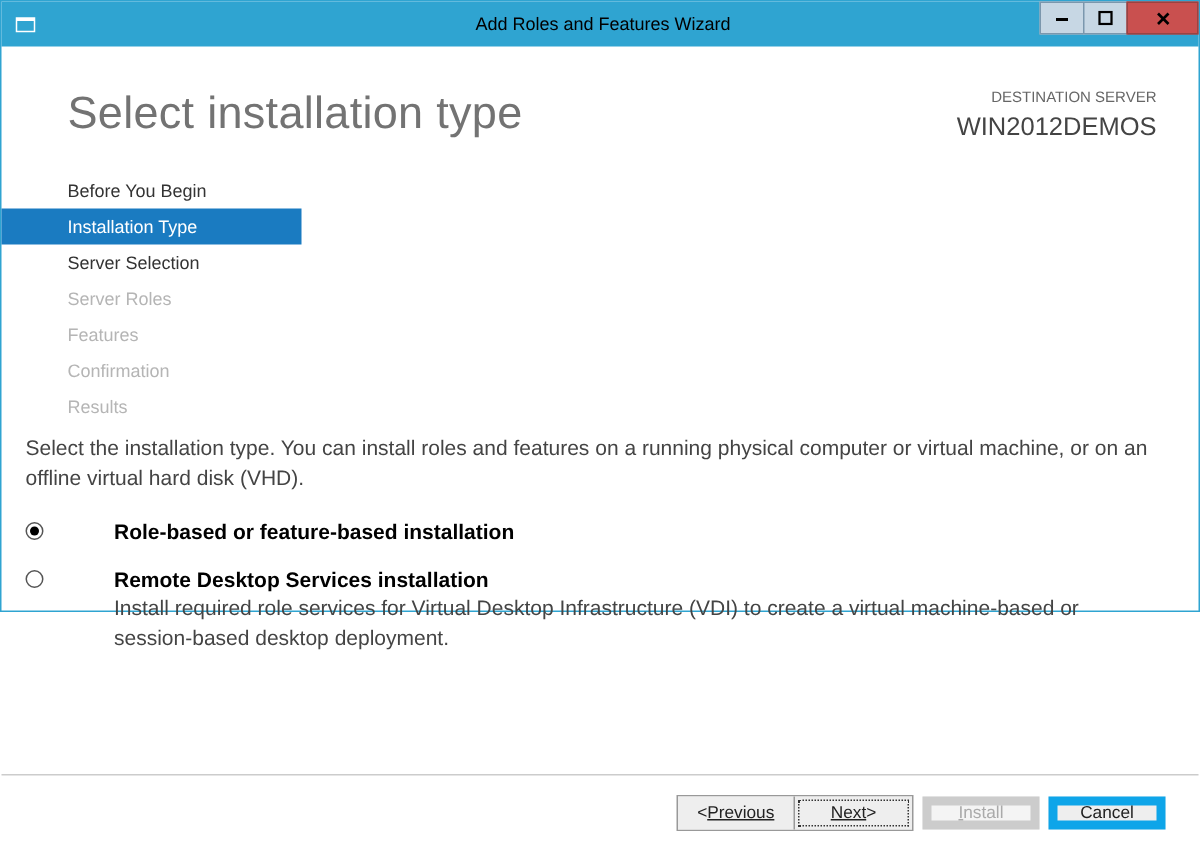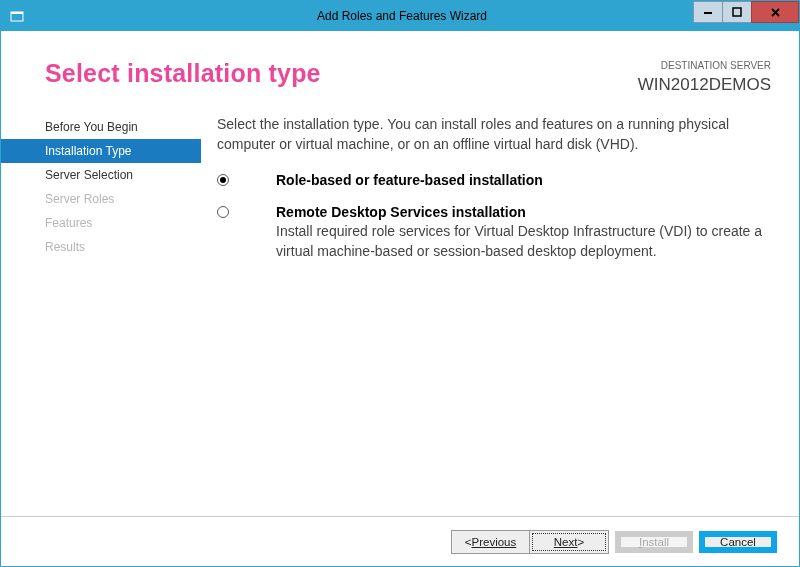--- a/index.html
+++ b/index.html
@@ -5,21 +5,21 @@
 * { box-sizing: border-box; margin: 0; padding: 0; }
 body {
   font-family: "Segoe UI", Tahoma, sans-serif;
   background: #fff;
   width: 800px;
   height: 567px;
   overflow: hidden;
 }
 .window {
   width: 800px;
-  height: 567px;
+  height: 408px;
   border: 1px solid #2fa4d1;
   background: #fff;
 }
 .titlebar {
   height: 30px;
   background: #2fa4d1;
   display: flex;
   align-items: center;
   padding: 0 0 0 8px;
   position: relative;
@@ -67,37 +67,38 @@
   padding: 0;
 }
 .header-row {
   display: flex;
   justify-content: space-between;
   padding: 28px 28px 0 44px;
   align-items: flex-start;
   height: 78px;
 }
 .page-title {
-  font-size: 25px;
-  font-weight: 700;
-  color: #ec4899;
+  font-size: 30px;
+  font-weight: 400;
+  color: #737373;
   letter-spacing: 0.2px;
 }
 .dest-block {
   text-align: right;
   font-size: 10px;
   color: #555;
   line-height: 1.4;
 }
 .dest-label { color: #666; }
 .dest-value { color: #444; font-size: 17px; }
 .body-row {
   display: flex;
   padding: 0 28px 0 0;
   height: 404px;
+  flex-direction: column;
 }
 .sidebar {
   width: 200px;
   padding-top: 6px;
 }
 .step {
   height: 24px;
   padding: 0 0 0 44px;
   font-size: 12px;
   color: #666;
@@ -217,20 +218,21 @@
       </div>
     </div>
 
     <div class="body-row">
       <div class="sidebar" id="sidebar">
           <div class="step prev">Before You Begin</div>
           <div class="step active">Installation Type</div>
           <div class="step prev">Server Selection</div>
           <div class="step disabled">Server Roles</div>
           <div class="step disabled">Features</div>
+          <div class="step disabled">Confirmation</div>
           <div class="step disabled">Results</div>
         </div>
       <div class="main">
         <div class="intro">Select the installation type. You can install roles and features on a running physical computer or virtual machine, or on an offline virtual hard disk (VHD).</div>
         <div id="options">
             <div class="option">
               <div class="radio-wrap"><span class="radio checked"></span></div>
               <div class="option-text">
                 <div class="option-title">Role-based or feature-based installation</div>
               </div>

